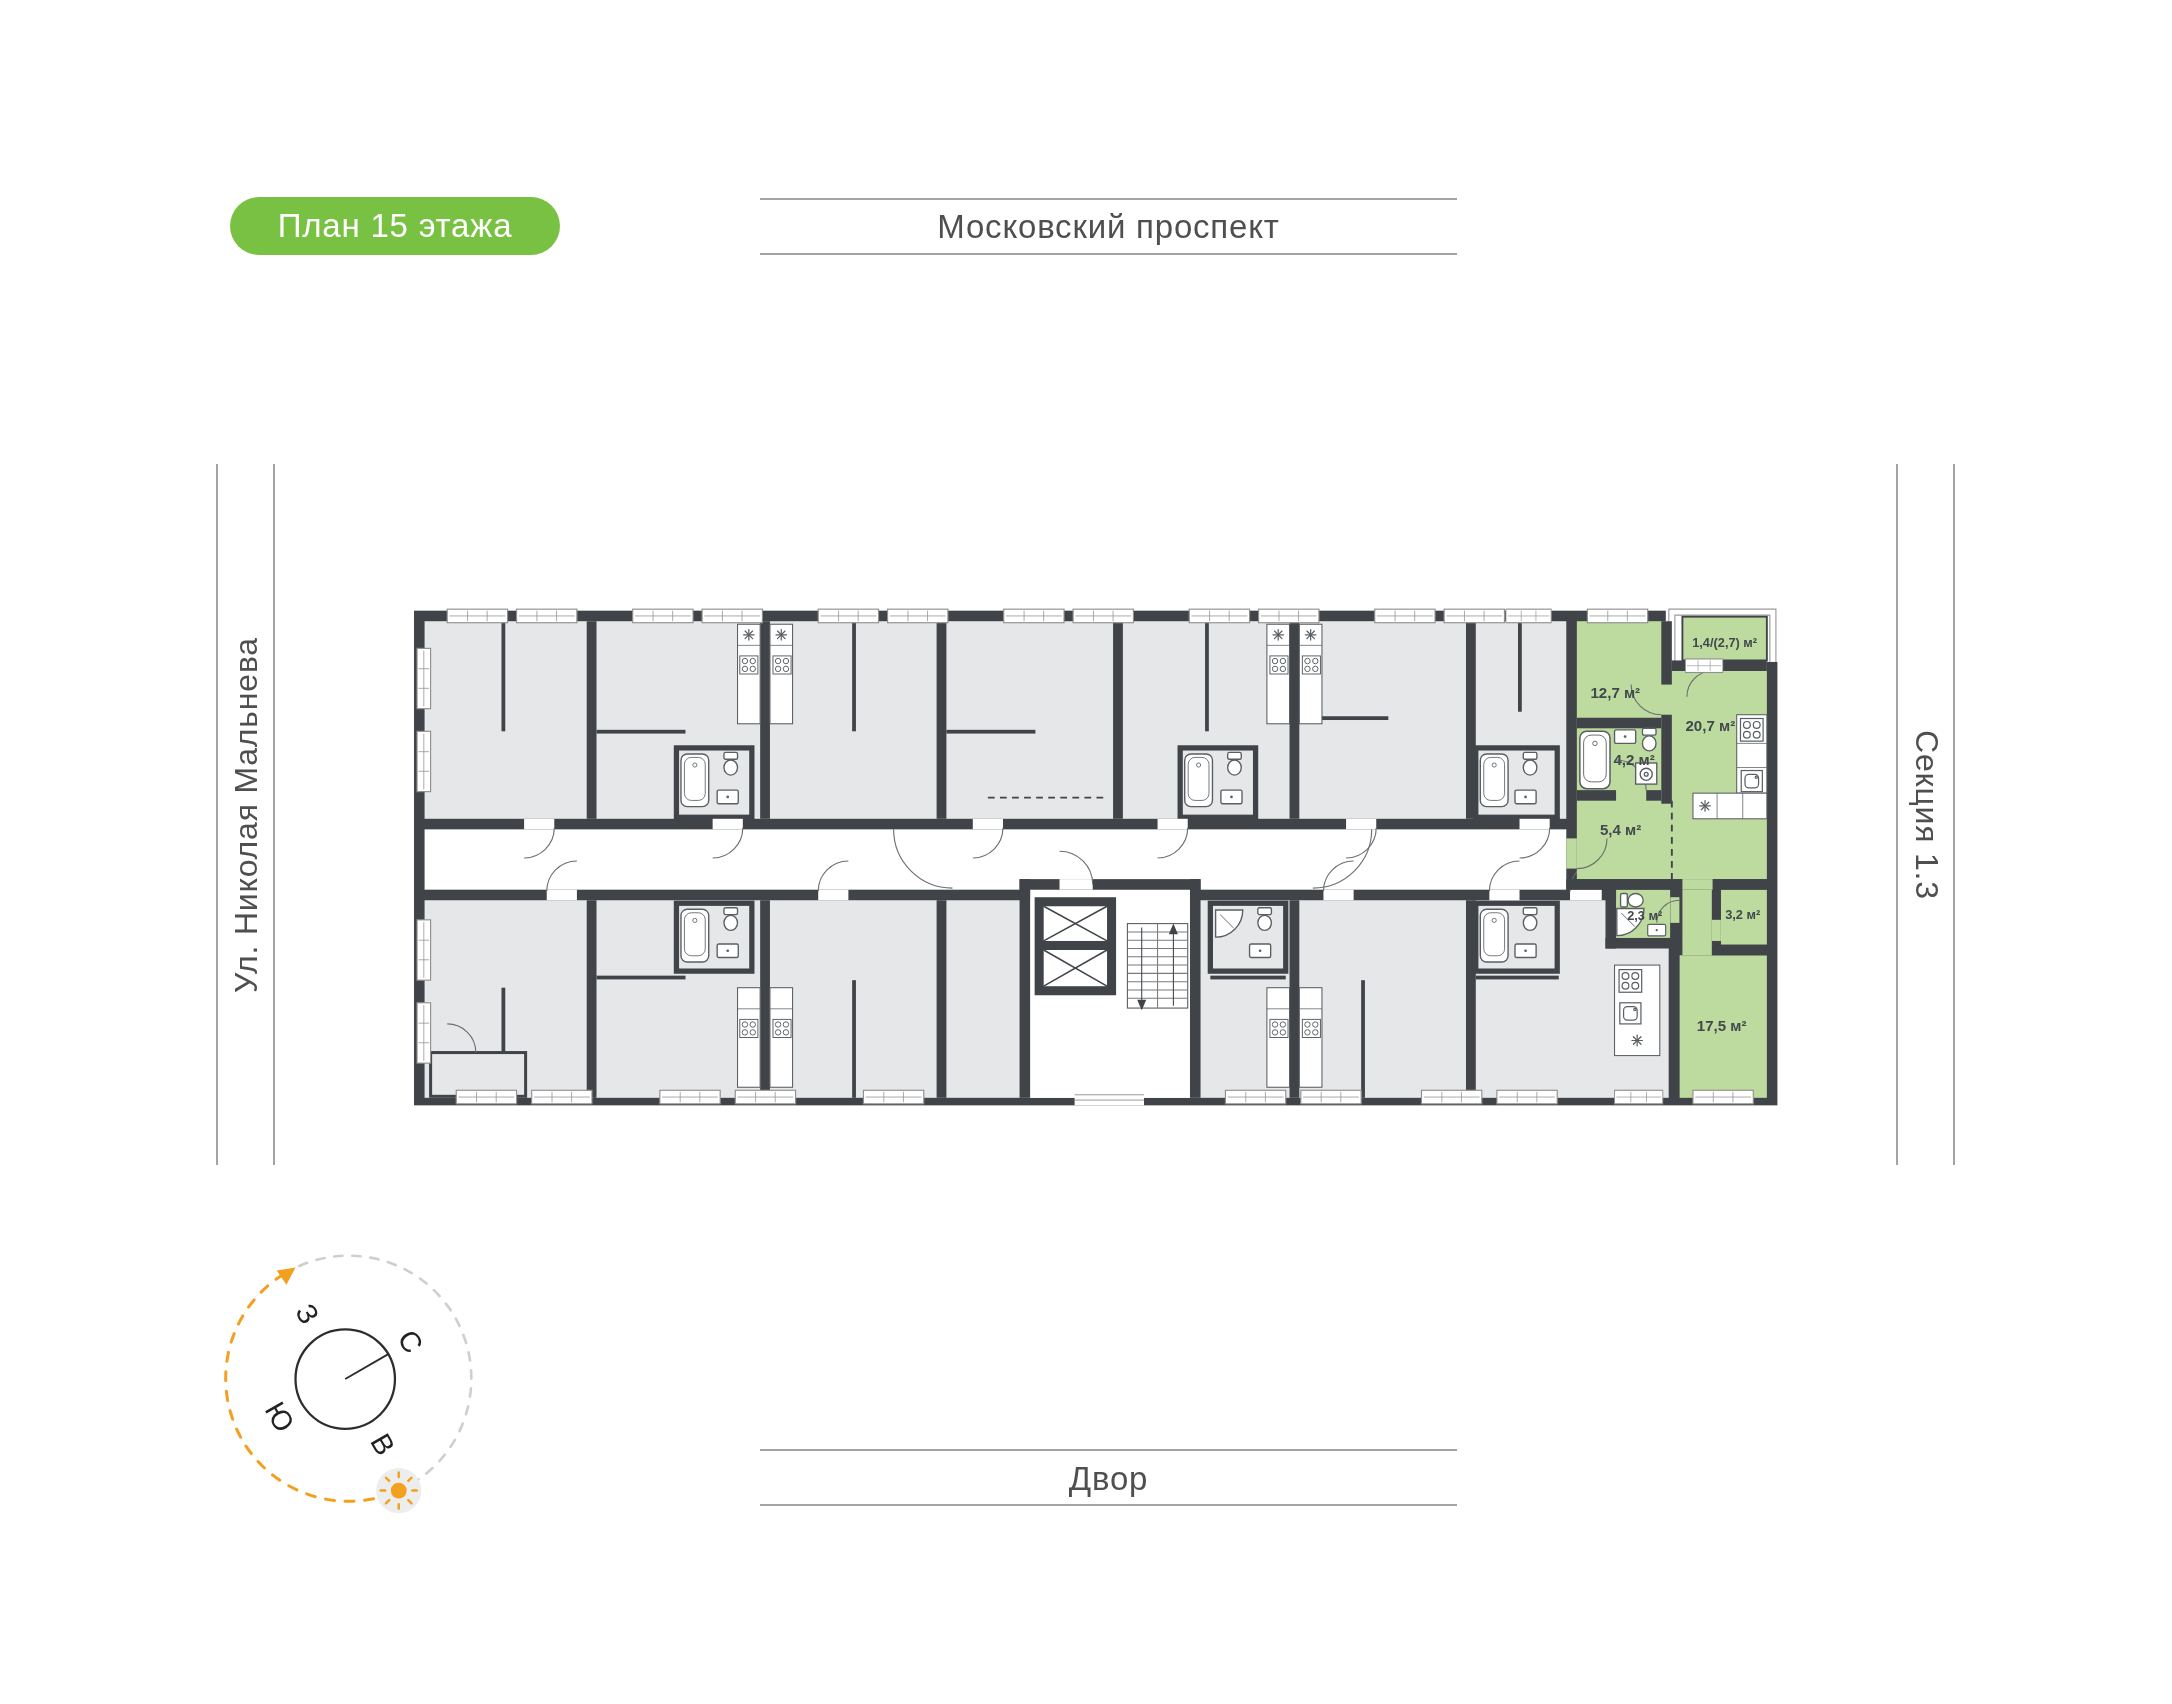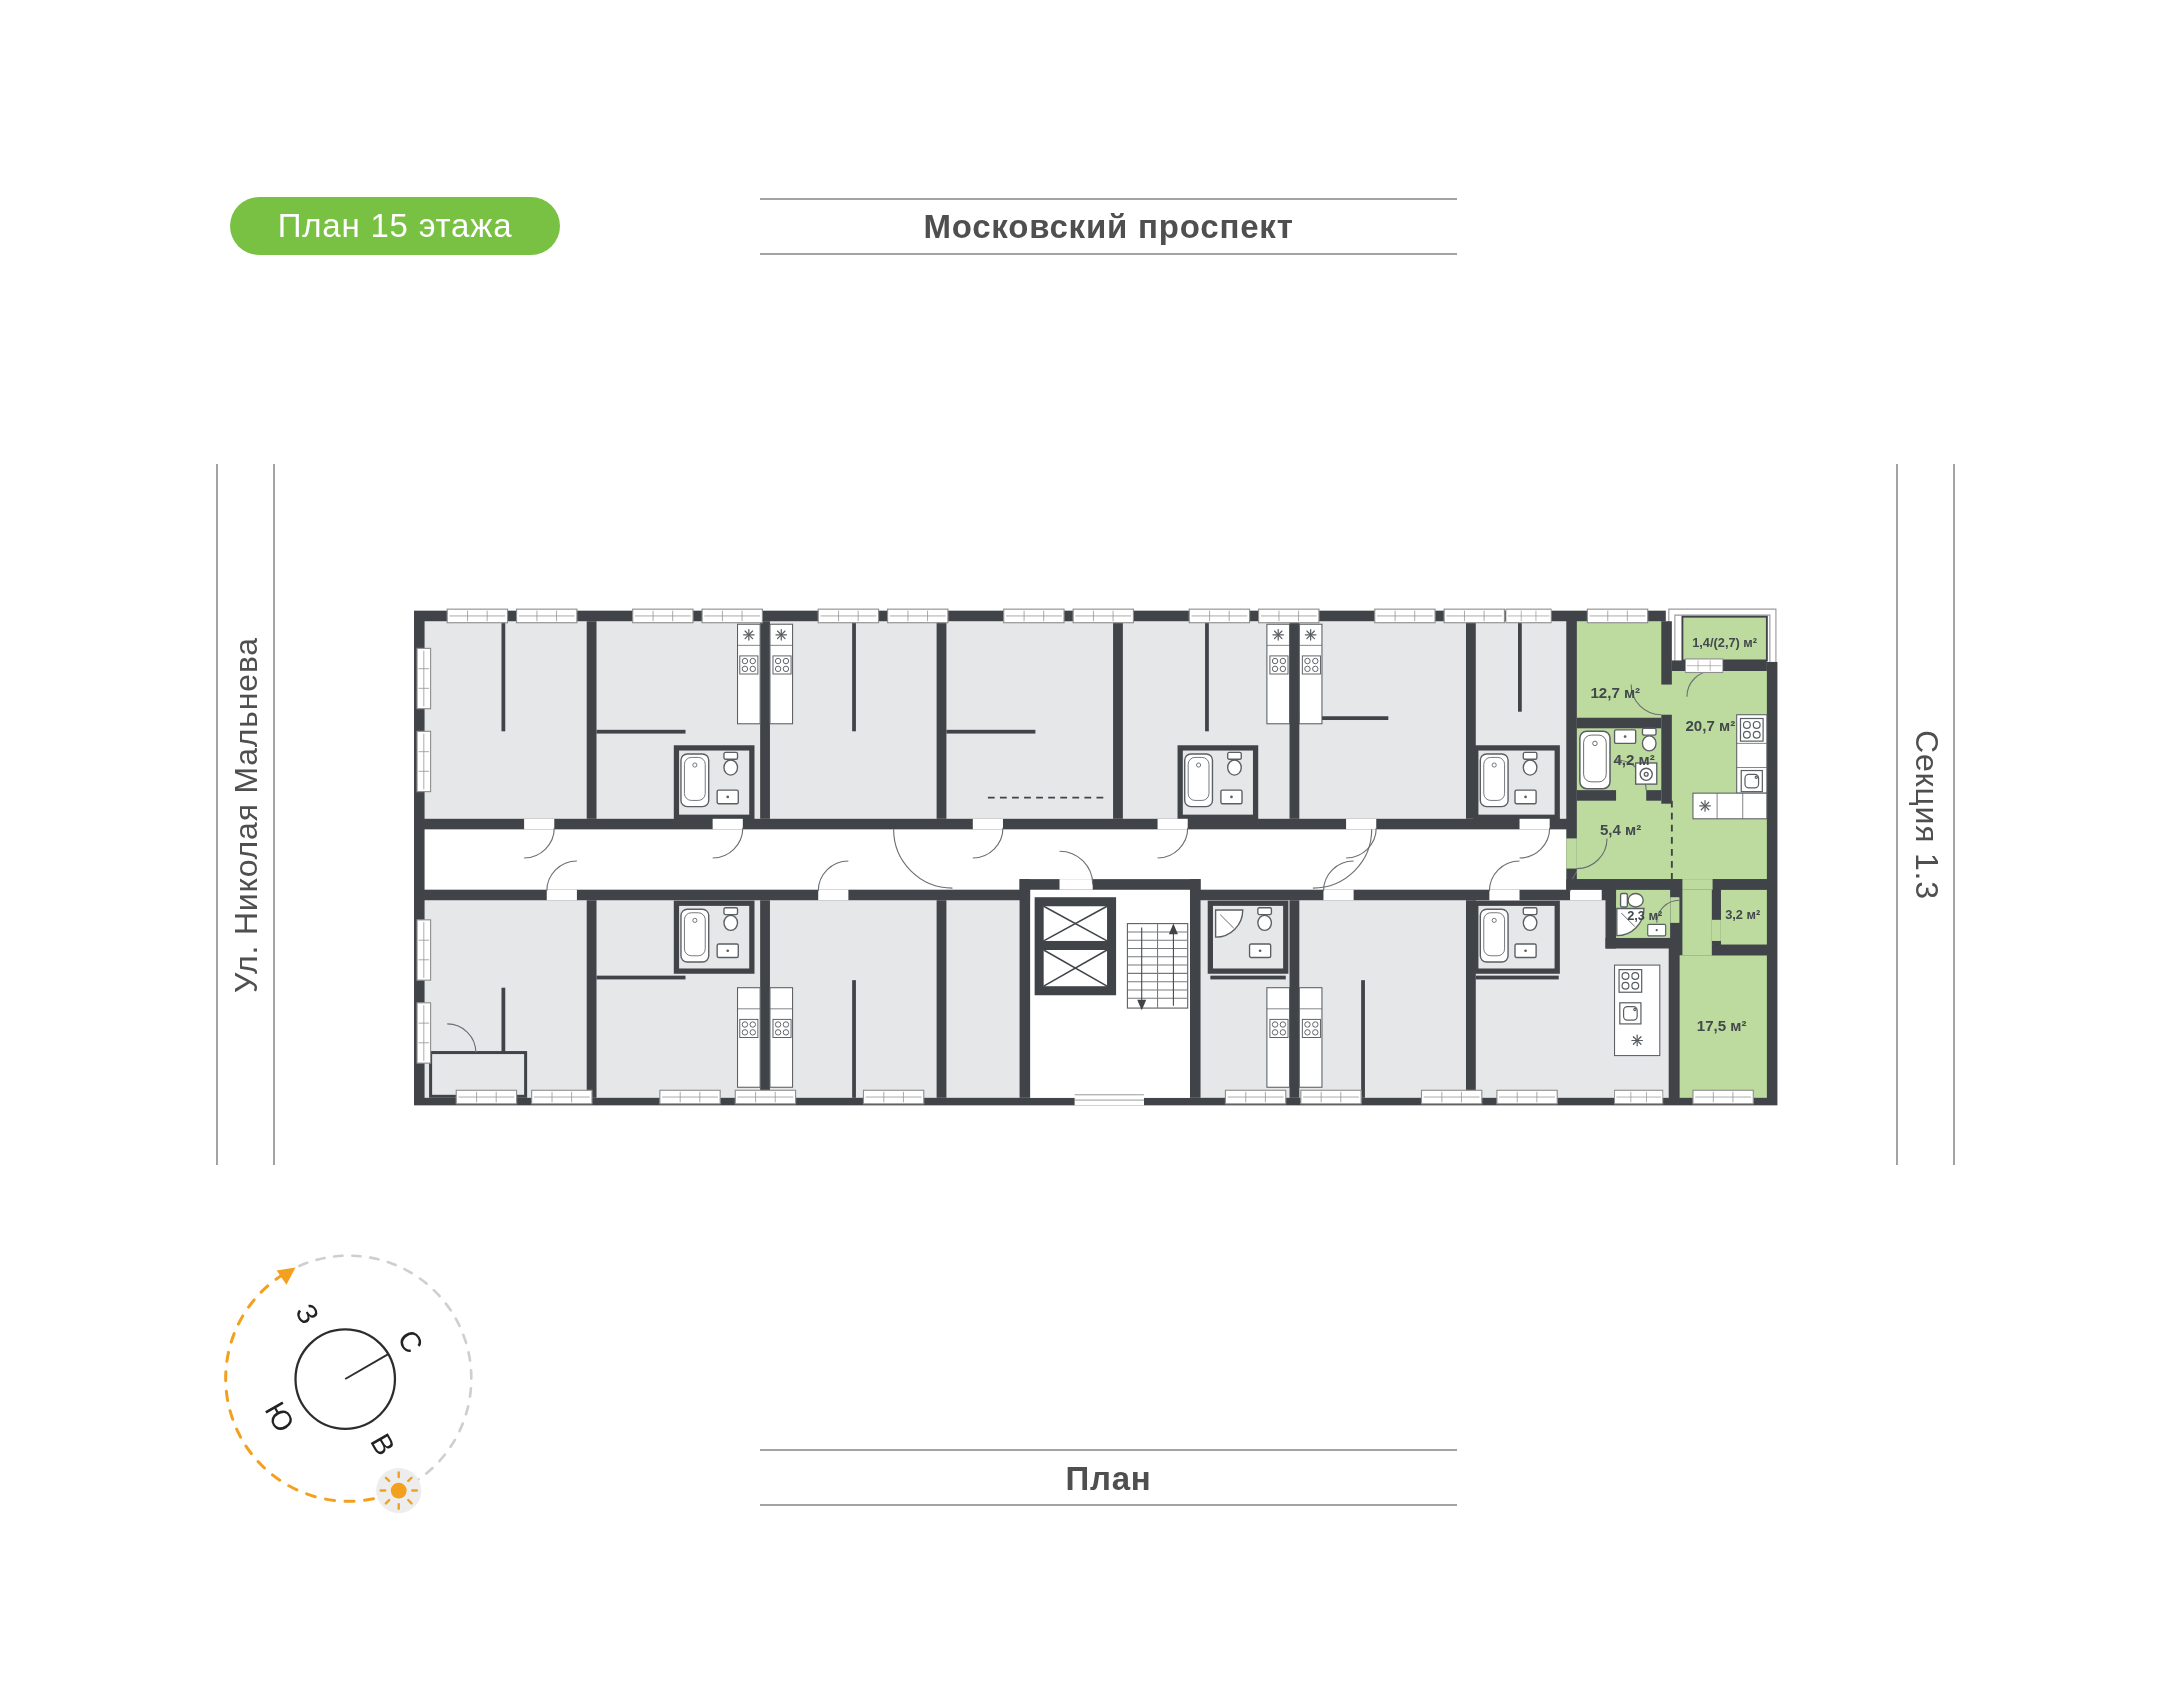--- a/index.html
+++ b/index.html
@@ -5,21 +5,21 @@
   html,body{margin:0;padding:0;background:#fff;}
   .page{position:relative;width:2172px;height:1705px;background:#ffffff;overflow:hidden;
         font-family:"Liberation Sans",sans-serif;color:#4f4f4f;}
   
   .badge{position:absolute;left:230px;top:197px;width:330px;height:58px;border-radius:38px;
          background:#79c143;display:flex;align-items:center;justify-content:center;}
   .badge span{color:#fff;font-size:33px;font-weight:500;letter-spacing:0.8px;}
   
   .hline{position:absolute;height:2.3px;background:#a3a3a3;}
   .vline{position:absolute;width:2.3px;background:#a3a3a3;}
-  .hlabel{position:absolute;text-align:center;font-size:33px;font-weight:700;color:#4f4f4f;letter-spacing:0.8px;}
+  .hlabel{position:absolute;text-align:center;font-size:33px;font-weight:400;color:#4f4f4f;letter-spacing:0.8px;}
   .vlabel{position:absolute;white-space:nowrap;font-size:32px;font-weight:500;color:#4f4f4f;letter-spacing:0.8px;}
   .rotl{transform:translate(-50%,-50%) rotate(-90deg);}
   .rotr{transform:translate(-50%,-50%) rotate(90deg);}
   
   .area-label{font-family:"Liberation Sans",sans-serif;font-size:20px;font-weight:600;fill:#42484d;}
   .area-label.small{font-size:17px;}
   .compass-letter{font-family:"Liberation Sans",sans-serif;font-size:38px;font-weight:500;fill:#222;}
 </style>
 </head>
 <body>
@@ -36,21 +36,21 @@
 
   <div class="vline" style="left:216px;top:464px;height:701px;"></div>
   <div class="vlabel rotl" style="left:246px;top:815px;">Ул. Николая Мальнева</div>
   <div class="vline" style="left:273px;top:464px;height:701px;"></div>
 
   <div class="vline" style="left:1896px;top:464px;height:701px;"></div>
   <div class="vlabel rotr" style="left:1926px;top:815px;">Секция 1.3</div>
   <div class="vline" style="left:1953px;top:464px;height:701px;"></div>
 
   <div class="hline" style="left:760px;top:1449px;width:697px;"></div>
-  <div class="hlabel" style="left:760px;top:1460px;width:697px;">План</div>
+  <div class="hlabel" style="left:760px;top:1460px;width:697px;">Двор</div>
   <div class="hline" style="left:760px;top:1504px;width:697px;"></div>
 
   <svg style="position:absolute;left:187px;top:1207px;" width="324" height="332" viewBox="0 0 430 440">
     <path d="M128,89 A163,163 0 1 1 281,376" fill="none" stroke="#cfcfcf" stroke-width="3.5" stroke-dasharray="11 13" stroke-linecap="round"></path>
     <path d="M128,89 A163,163 0 0 0 281,376" fill="none" stroke="#f2a01e" stroke-width="4" stroke-dasharray="12 14" stroke-linecap="round"></path>
     <polygon points="144,80 119,84 132,103" fill="#f2a01e"></polygon>
     <g>
       <circle cx="281" cy="376" r="30" fill="#ededed"></circle>
       <circle cx="281" cy="376" r="10.5" fill="#f2a01e"></circle>
       <g stroke="#f2a01e" stroke-width="3.2" stroke-linecap="round">

